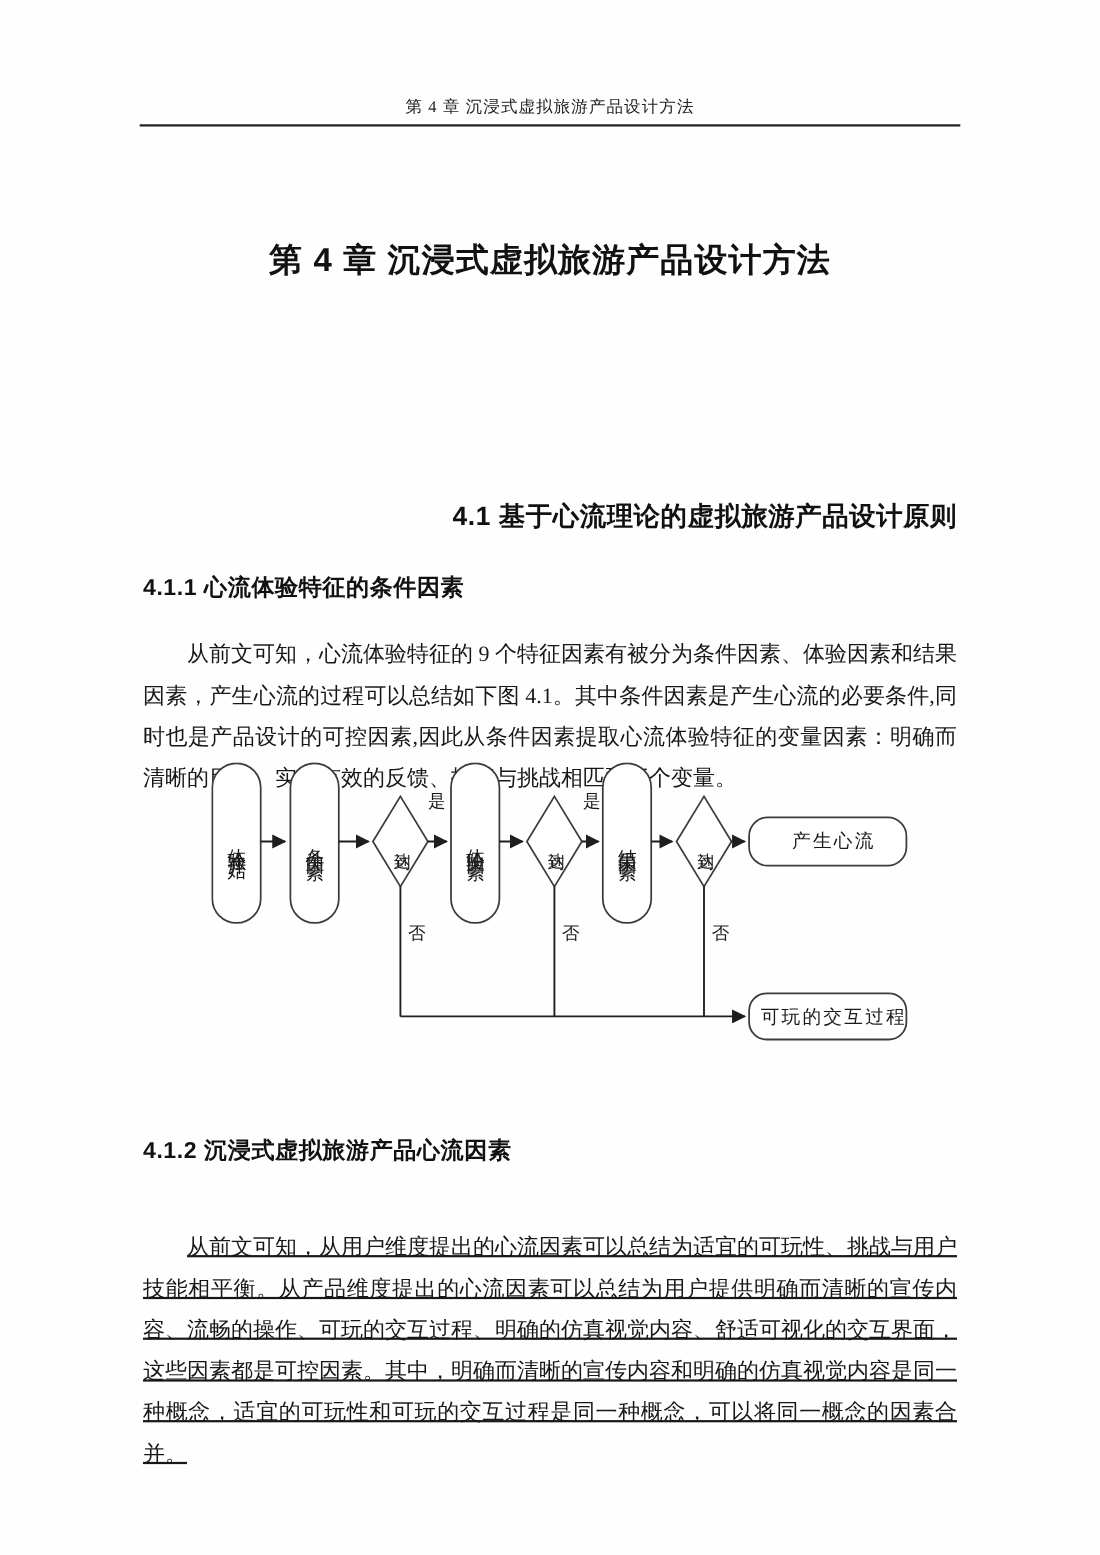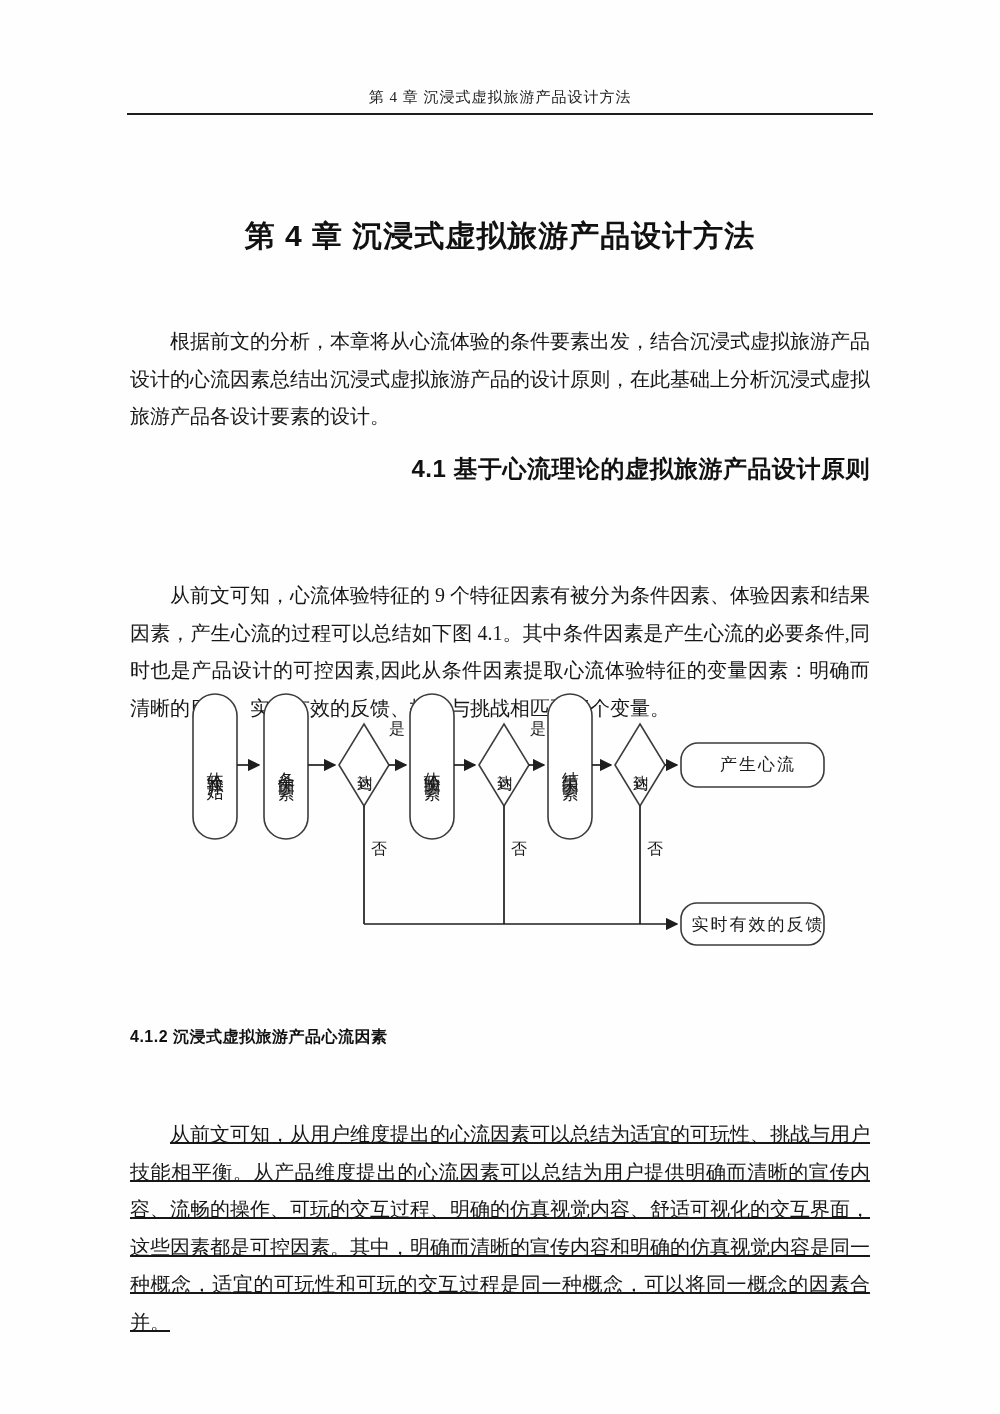--- a/index.html
+++ b/index.html
@@ -38,21 +38,21 @@
   .p2 { top: 557px; }
   .p3 { top: 1096px; text-decoration: underline; }
 
   .sec-heading {
     position: absolute; left: 0; width: 740px;
     font-family: "Liberation Sans", "DejaVu Sans", sans-serif;
     font-weight: 700; color: #111; letter-spacing: 0.5px;
   }
   .h-41  { top: 433px; font-size: 24px; text-align: right; }
   .h-411 { top: 499px; font-size: 21px; }
-  .h-412 { top: 1011px; font-size: 16px; }
+  .h-412 { top: 1011px; font-size: 21px; }
 
   
   .figure {
     position: absolute; top: 693px; left: 62px;
     width: 642px; height: 256px;
   }
   .figure svg { position: absolute; left: 0; top: 0; }
   .node-label {
     position: absolute; display: flex; align-items: center; justify-content: center;
     font-size: 17px; color: #1a1a1a; line-height: 1.15;
@@ -79,23 +79,23 @@
 <body>
 
 <div class="page">
   <div class="content">
 
     <div class="running-head">第 4 章 沉浸式虚拟旅游产品设计方法</div>
     <div class="head-rule"></div>
 
     <h1 class="chapter-title">第 4 章 沉浸式虚拟旅游产品设计方法</h1>
 
-    <p class="para p1">根据前文的分析，本章将从心流体验的条件要素出发，结合沉浸式虚拟旅游产品设计的心流因素总结出沉浸式虚拟旅游产品的设计原则，在此基础上分析沉浸式虚拟旅游产品各设计要素的设计。</p>
 
     <h2 class="sec-heading h-41">4.1 基于心流理论的虚拟旅游产品设计原则</h2>
+    <h3 class="sec-heading h-411">4.1.1 心流体验特征的条件因素</h3>
 
     <p class="para p2">从前文可知，心流体验特征的 9 个特征因素有被分为条件因素、体验因素和结果因素，产生心流的过程可以总结如下图 4.1。其中条件因素是产生心流的必要条件,同时也是产品设计的可控因素,因此从条件因素提取心流体验特征的变量因素：明确而清晰的目标、实时有效的反馈、技能与挑战相匹配三个变量。</p>
 
     <div class="figure">
       <svg width="642" height="256" viewBox="0 0 642 256">
         <defs>
           <marker id="arrow" viewBox="0 0 10 10" refX="9" refY="5" markerWidth="7.5" markerHeight="7.5" orient="auto-start-reverse">
             <path d="M0,0 L10,5 L0,10 z" fill="#1e1e1e"></path>
           </marker>
         </defs>
@@ -126,21 +126,21 @@
       </svg>
 
       <div class="node-label pill-label v-text" style="left:1px;">体验开始</div>
       <div class="node-label pill-label v-text" style="left:72px;">条件因素</div>
       <div class="node-label diam-label v-text" style="left:157px;">达到</div>
       <div class="node-label pill-label v-text" style="left:218px;">体验因素</div>
       <div class="node-label diam-label v-text" style="left:297px;">达到</div>
       <div class="node-label pill-label v-text" style="left:356px;">结果因素</div>
       <div class="node-label diam-label v-text" style="left:433px;">达到</div>
       <div class="node-label hpill-label" style="top:50px;">产生心流</div>
-      <div class="node-label hpill-label" style="top:210px;">实时有效的反馈</div>
+      <div class="node-label hpill-label" style="top:210px;">可玩的交互过程</div>
 
       <div class="edge-label" style="left:195px; top:26px;">是</div>
       <div class="edge-label" style="left:336px; top:26px;">是</div>
       <div class="edge-label" style="left:177px; top:146px;">否</div>
       <div class="edge-label" style="left:317px; top:146px;">否</div>
       <div class="edge-label" style="left:453px; top:146px;">否</div>
     </div>
 
 
     <h3 class="sec-heading h-412">4.1.2 沉浸式虚拟旅游产品心流因素</h3>

